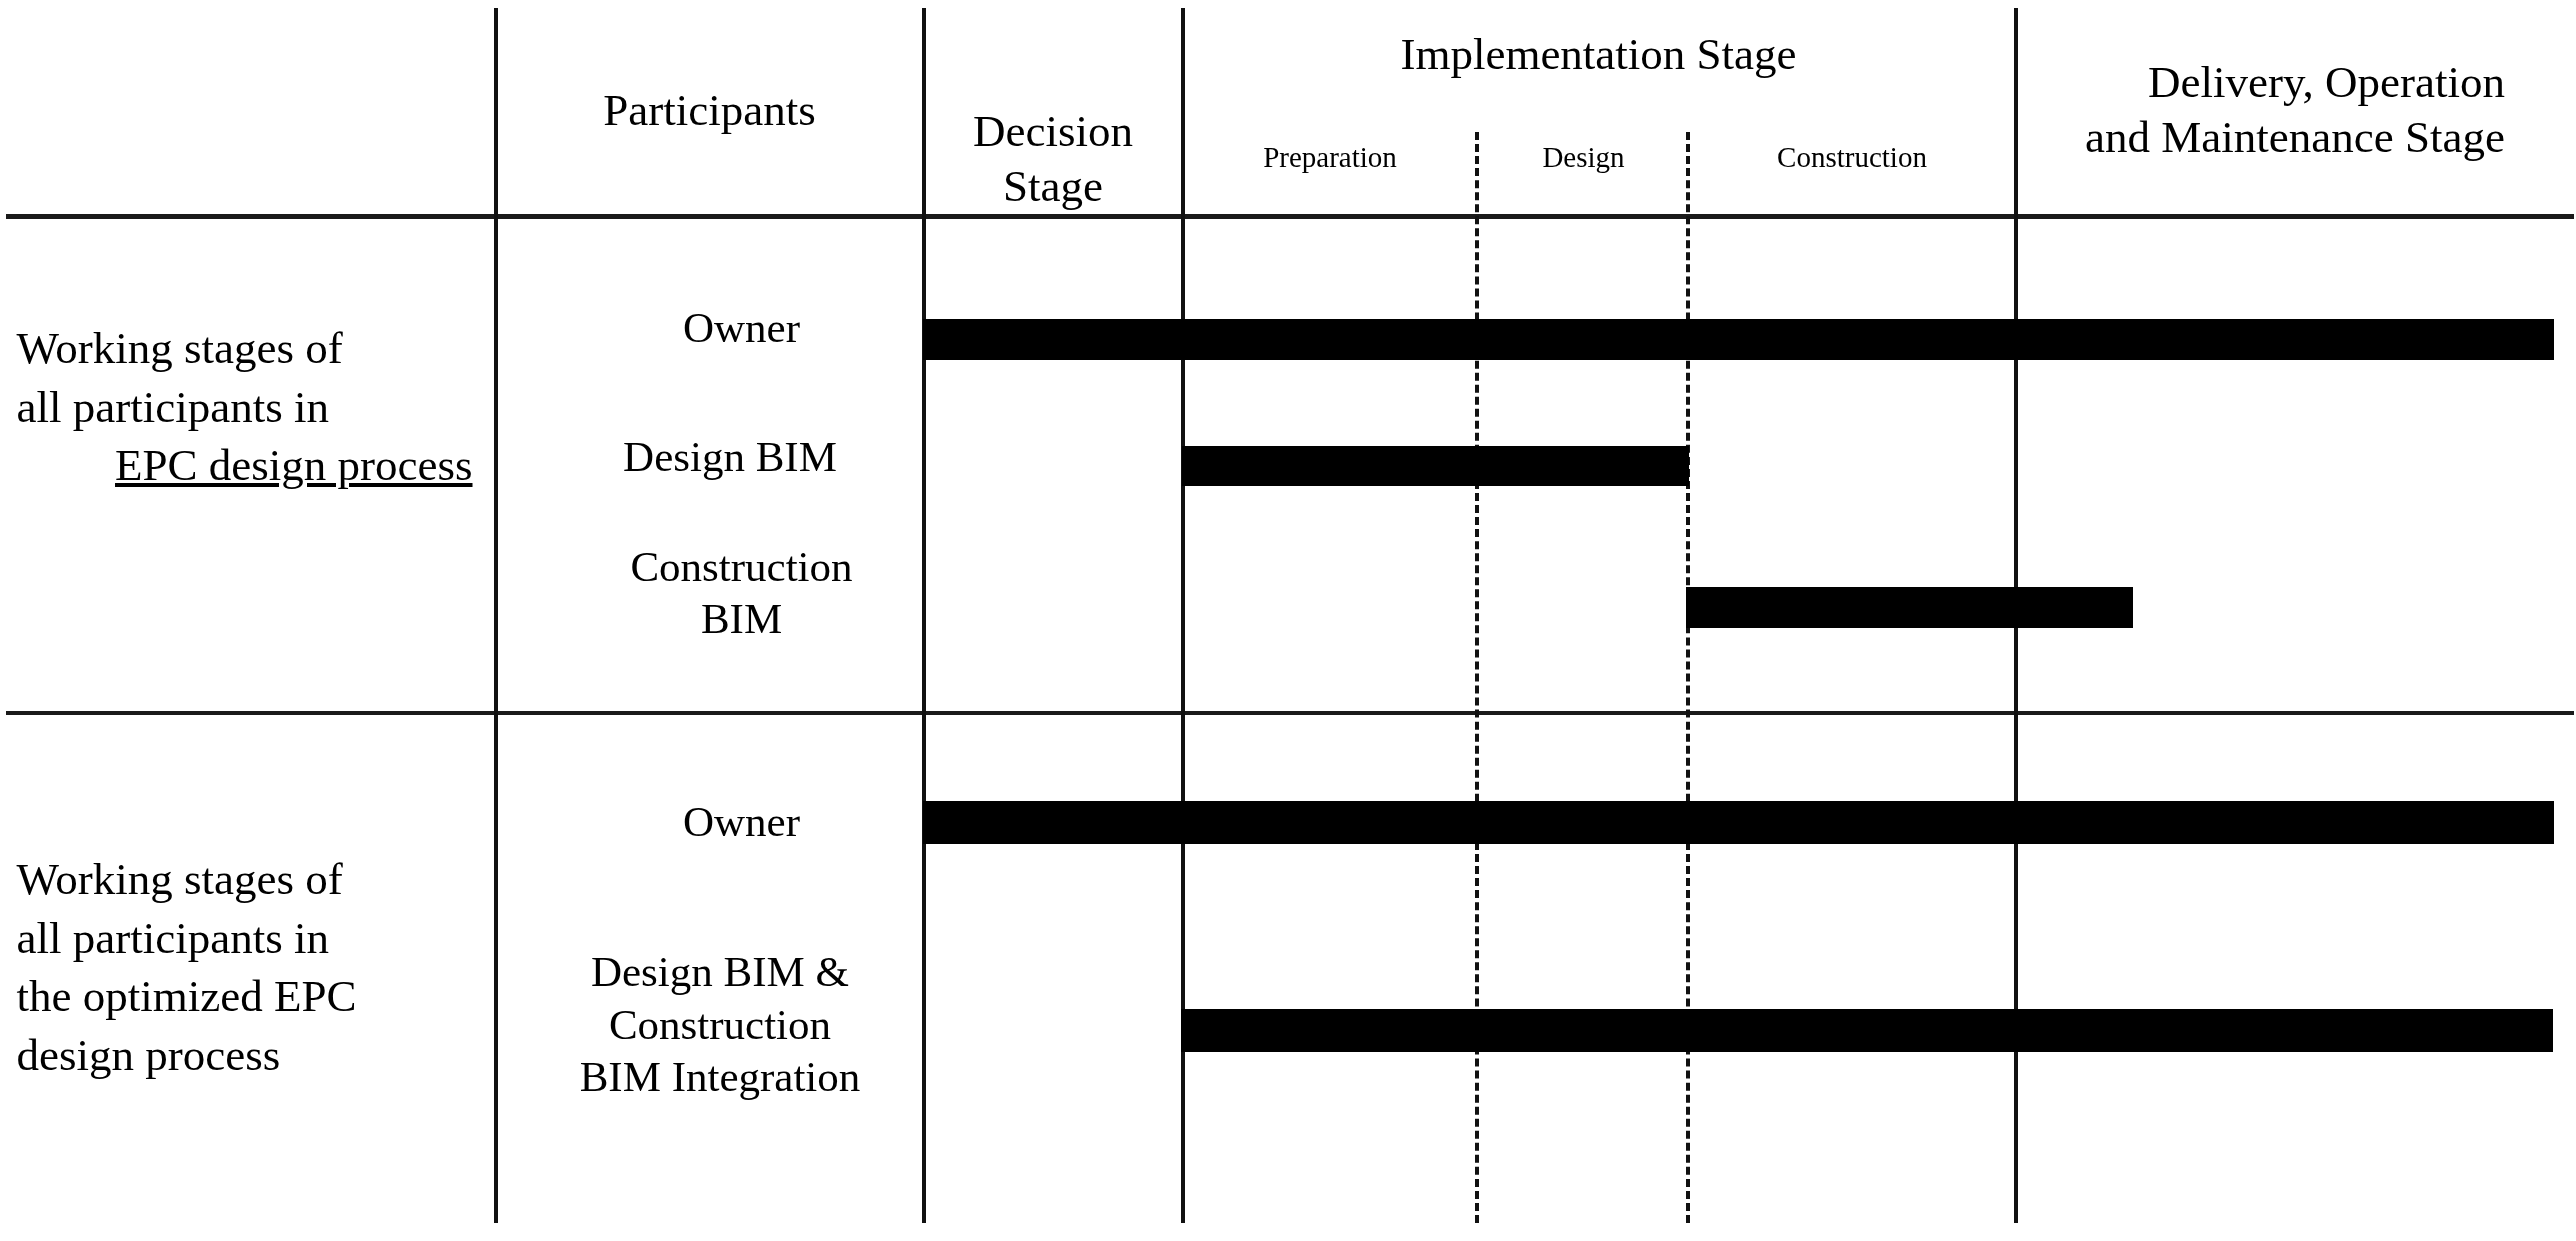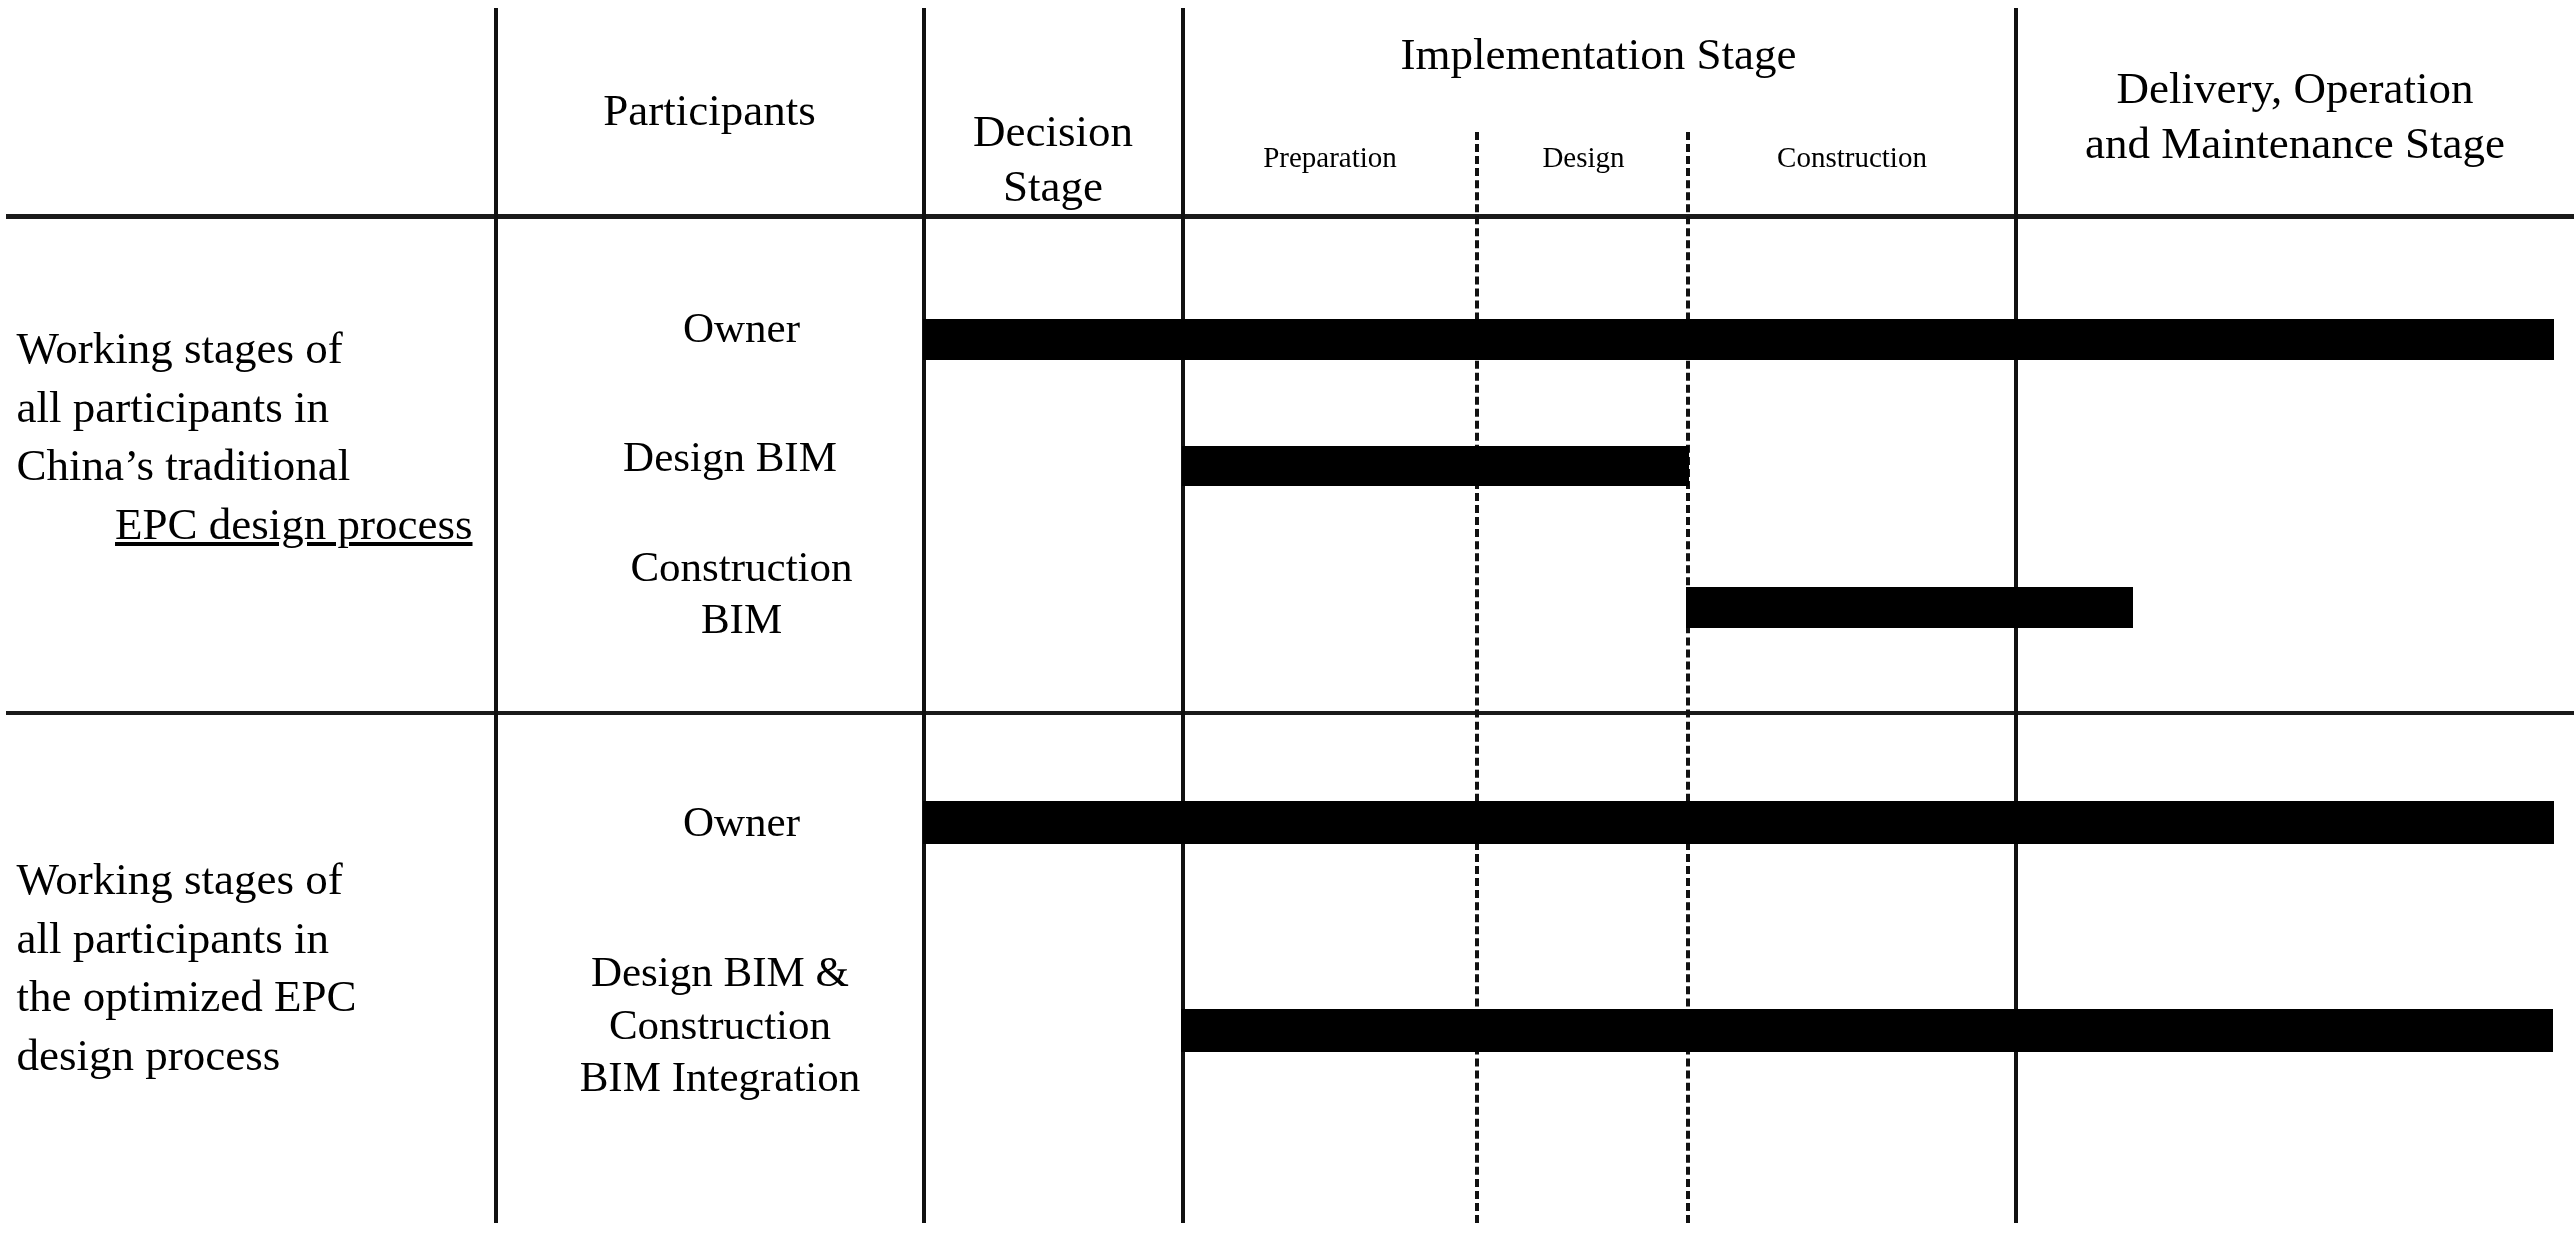--- a/index.html
+++ b/index.html
@@ -102,31 +102,30 @@
   <div class="cell center sub-text" style="left:1184px; top:102px; width:292px; height:112px;">
     <span>Preparation</span>
   </div>
   <div class="cell center sub-text" style="left:1480px; top:102px; width:207px; height:112px;">
     <span>Design</span>
   </div>
   <div class="cell center sub-text" style="left:1691px; top:102px; width:322px; height:112px;">
     <span>Construction</span>
   </div>
 
-  <div class="cell center hdr-text" style="left:2018px; top:13px; width:554px; height:206px;">
+  <div class="cell center hdr-text" style="left:2018px; top:7px; width:554px; height:206px;text-align:right;">
     <div>
       <div>Delivery, Operation</div>
       <div>and Maintenance Stage</div>
     </div>
   </div>
 
   <div class="cell row-label" style="left:16.5px; top:299px; width:456px; height:247px; display:block;">
     <div class="justify">Working stages of</div>
     <div class="justify">all participants in</div>
-    <div class="justify">China’s traditional</div>
     <div style="text-align:right;text-decoration:underline;">EPC design process</div>
   </div>
 
   <div class="cell center participant" style="left:498px; top:299px; width:423px; height:58px;">
     <span>Owner</span>
   </div>
 
   <div class="cell center participant" style="left:498px; top:428px; width:400px; height:58px;">
     <span>Design BIM</span>
   </div>

